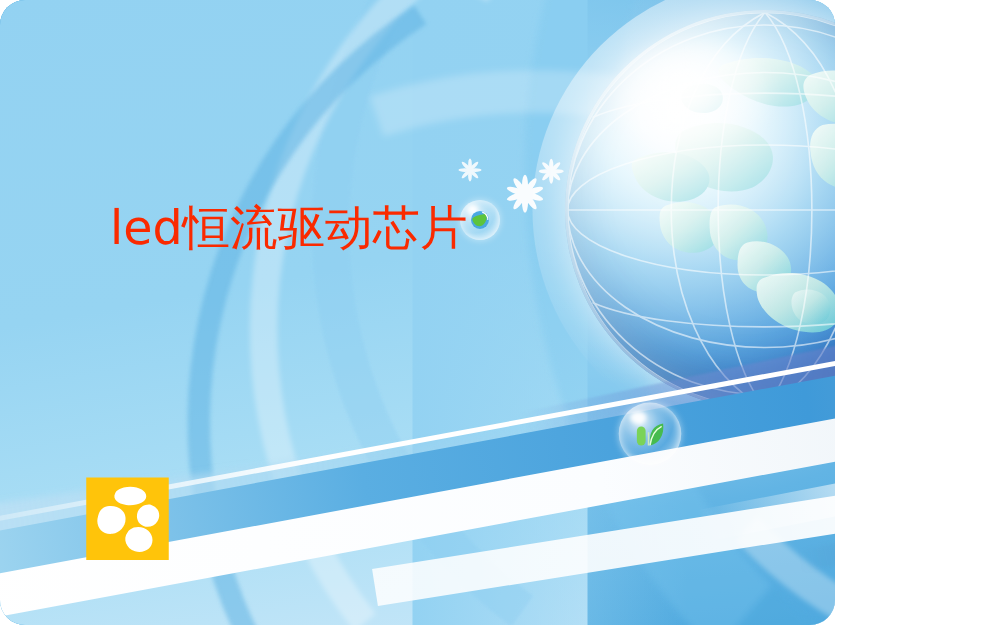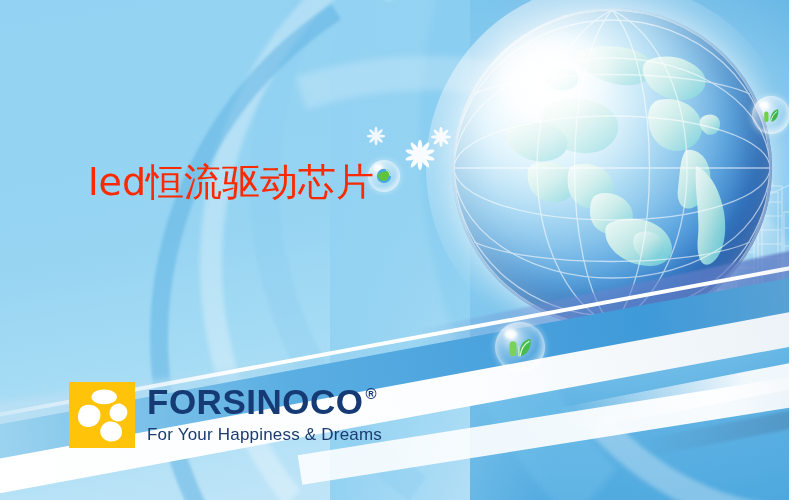--- a/index.html
+++ b/index.html
@@ -1,23 +1,24 @@
 <!DOCTYPE html>
 <html><head>
 <meta charset="utf-8">
 <title>FORSINOCO LED Catalog Cover</title>
 <style>
   html,body{margin:0;padding:0;background:#ffffff;}
   body{font-family:"Liberation Sans","DejaVu Sans",sans-serif;}
 
   #stage{
     position:relative;
-    width:789px;height:500px;
+    width:668px;height:500px;
     overflow:hidden;
     background:#8fd0f0;
+    border-radius:20px;
   }
 
   
   .bg-base{
     position:absolute;inset:0;
     background:
       radial-gradient(ellipse 520px 380px at 76% 34%, #bfe6f8 0%, #8fcdef 34%, #62b4e4 62%, #4aa6dd 100%),
       linear-gradient(180deg,#8ccdee 0%, #93d2f1 42%, #b9e1f6 78%, #cfe9f8 100%);
   }
   .bg-left{
@@ -382,22 +383,15 @@
     <div class="logo-mark">
       <svg viewBox="0 0 66 66" width="66" height="66" aria-hidden="true">
         <g fill="#ffffff">
           <path d="M30 8 C40 6,48 10,48 15 C48 20,40 23,32 22 C25 21,21 17,23 13 C24 10,27 9,30 8 Z"></path>
           <path d="M52 22 C58 24,60 30,57 35 C54 40,47 41,43 37 C39 33,40 26,45 23 C47 22,50 21,52 22 Z"></path>
           <path d="M14 24 C21 21,29 24,31 30 C33 37,28 44,21 45 C13 46,8 40,9 33 C10 28,11 26,14 24 Z"></path>
           <path d="M38 40 C46 38,53 43,53 50 C53 57,46 61,39 59 C32 57,29 49,33 44 C34 42,36 41,38 40 Z"></path>
         </g>
       </svg>
     </div>
-    <div class="logo-text">
-      <div class="logo-name">
-        <span>FORSINOCO</span>
-        <span class="logo-reg">®</span>
-      </div>
-      <div class="logo-tag">For Your Happiness &amp; Dreams</div>
-    </div>
   </div>
 
 </div>
 
 </body></html>

